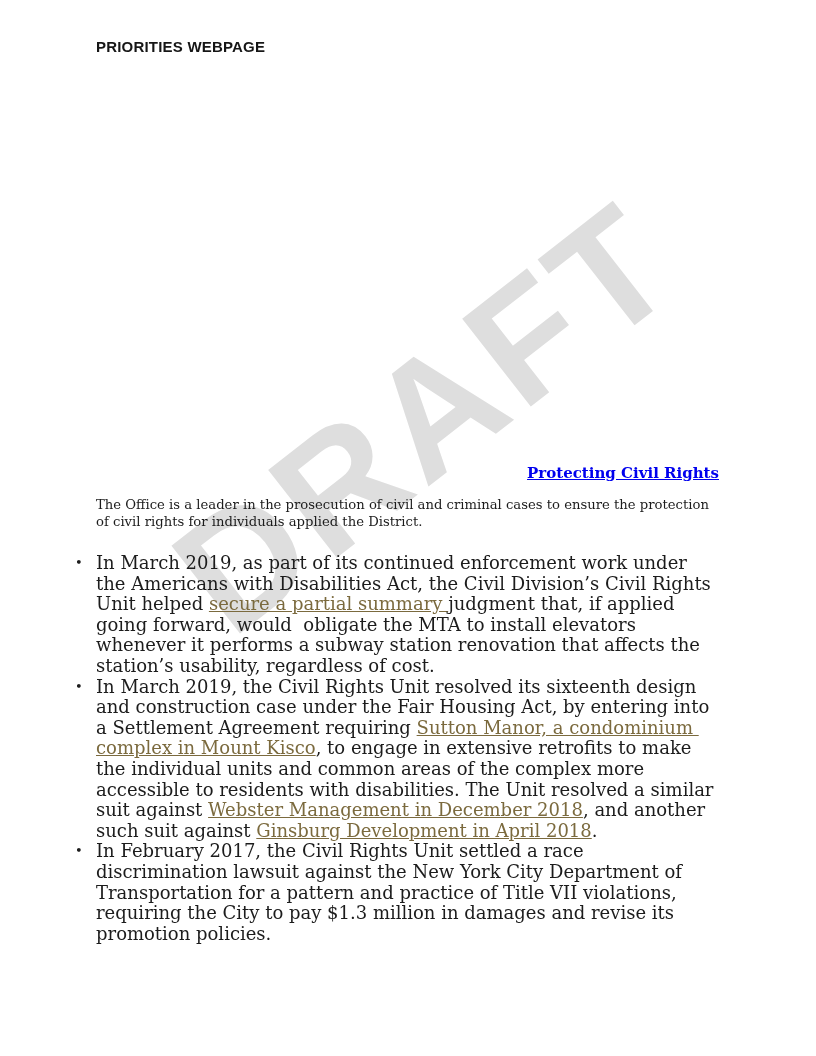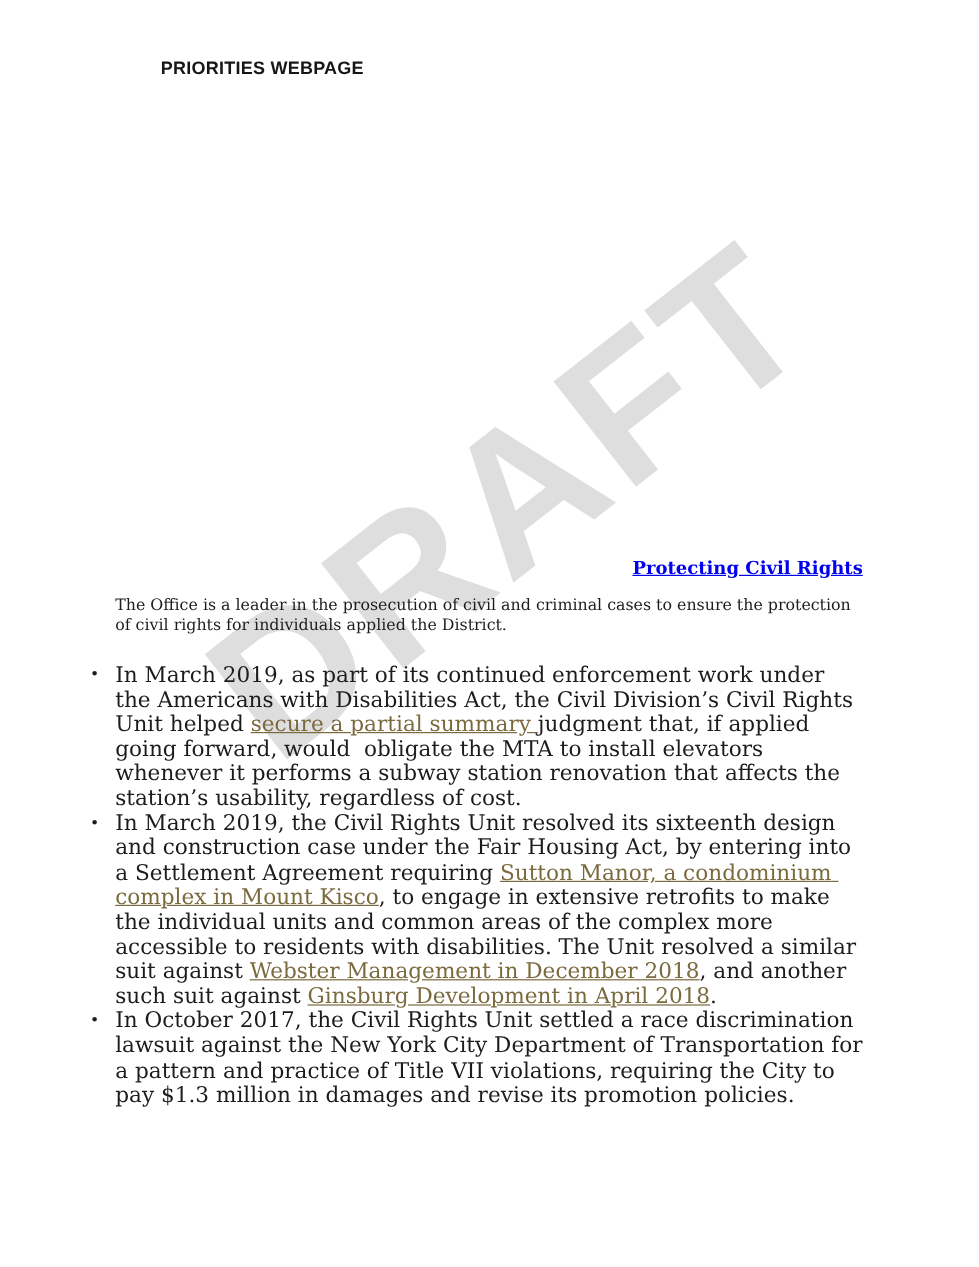--- a/index.html
+++ b/index.html
@@ -13,29 +13,28 @@
     position: relative;
     overflow: hidden;
     font-family: "DejaVu Serif", serif;
     color: #1c1c1c;
   }
 
   
   .doc-header {
     position: absolute;
     left: 96px;
-    top: 48px;
+    top: 37px;
     z-index: 2;
     font-family: "Liberation Sans", sans-serif;
     font-weight: 700;
     font-size: 15px;
     line-height: 20px;
     color: #161616;
     letter-spacing: 0.2px;
-    margin-left: 38px;
   }
 
   
   .watermark {
     position: absolute;
     left: 425px;
     top: 418px;
     transform: translate(-50%, -50%) rotate(-38deg);
     z-index: 0;
     font-family: "Liberation Sans", sans-serif;
@@ -122,15 +121,15 @@
 <div class="content">
   <div class="section-title">
     <a>Protecting Civil Rights</a>
   </div>
 
   <div class="intro">The Office is a leader in the prosecution of civil and criminal cases to ensure the protection of civil rights for individuals applied the District.</div>
 
   <ul class="bullet-list">
       <li><span>In March 2019, as part of its continued enforcement work under the Americans with Disabilities Act, the Civil Division’s Civil Rights Unit helped </span><a href="#">secure a partial summary </a><span>judgment that, if applied going forward, would  obligate the MTA to install elevators whenever it performs a subway station renovation that affects the station’s usability, regardless of cost.</span></li>
       <li><span>In March 2019, the Civil Rights Unit resolved its sixteenth design and construction case under the Fair Housing Act, by entering into a Settlement Agreement requiring </span><a href="#">Sutton Manor, a condominium complex in Mount Kisco</a><span>, to engage in extensive retrofits to make the individual units and common areas of the complex more accessible to residents with disabilities. The Unit resolved a similar suit against </span><a href="#">Webster Management in December 2018</a><span>, and another such suit against </span><a href="#">Ginsburg Development in April 2018</a><span>.</span></li>
-      <li><span>In October 2017, the Civil Rights Unit settled a race discrimination lawsuit against the New York City Department of Transportation for a pattern and practice of Title VII violations, requiring the City to pay $1.3 million in damages and revise its promotion policies.</span></li>
+      <li><span>In February 2017, the Civil Rights Unit settled a race discrimination lawsuit against the New York City Department of Transportation for a pattern and practice of Title VII violations, requiring the City to pay $1.3 million in damages and revise its promotion policies.</span></li>
     </ul>
 </div>
 
 </body></html>

